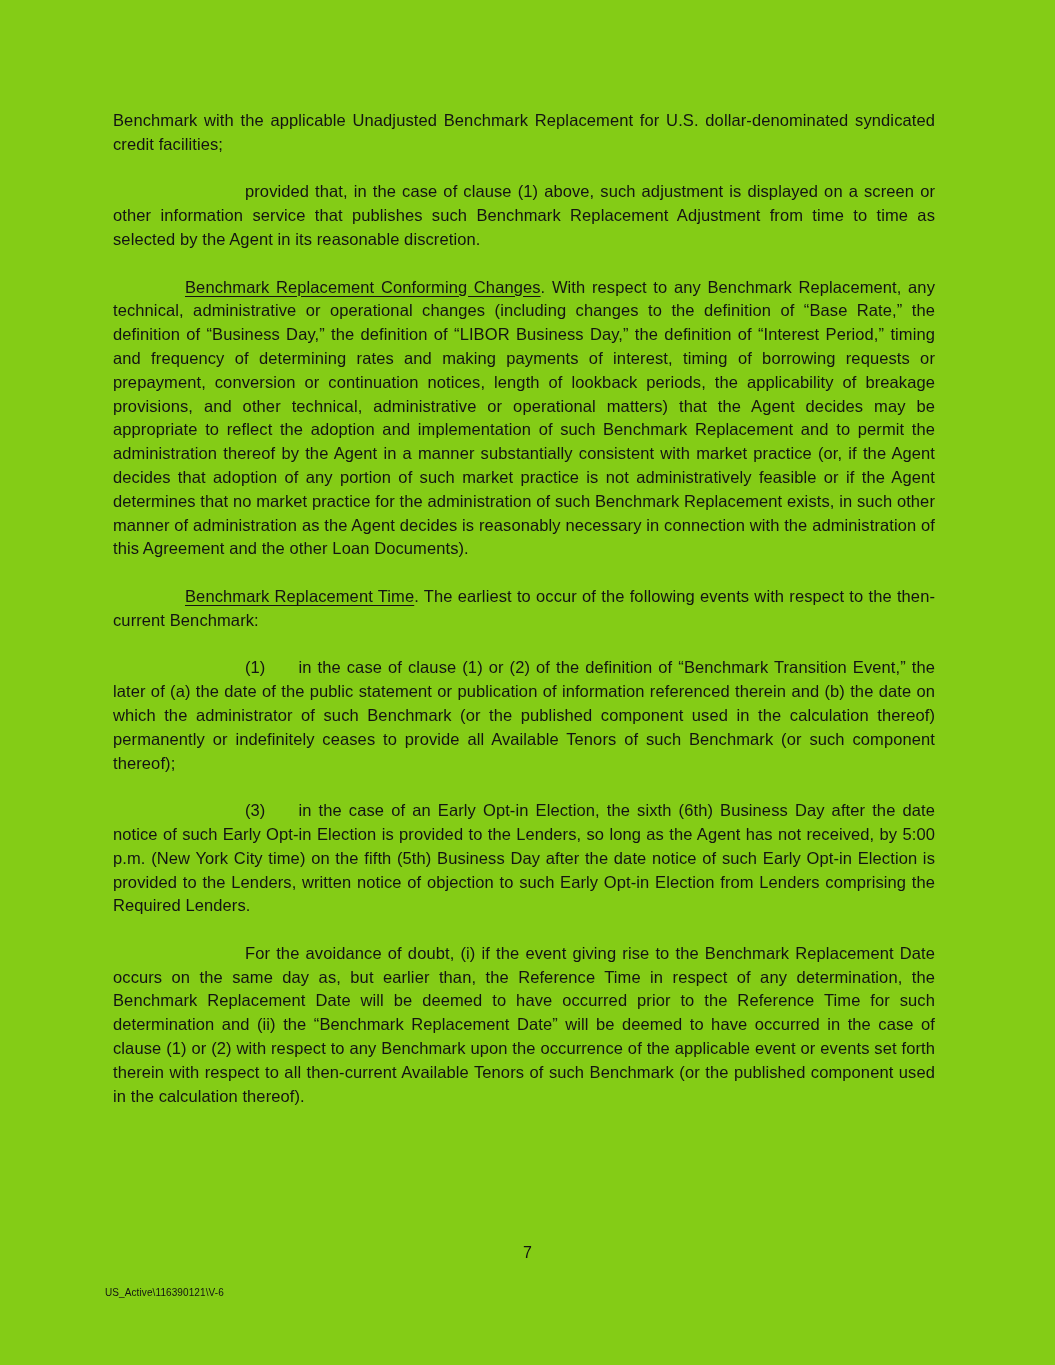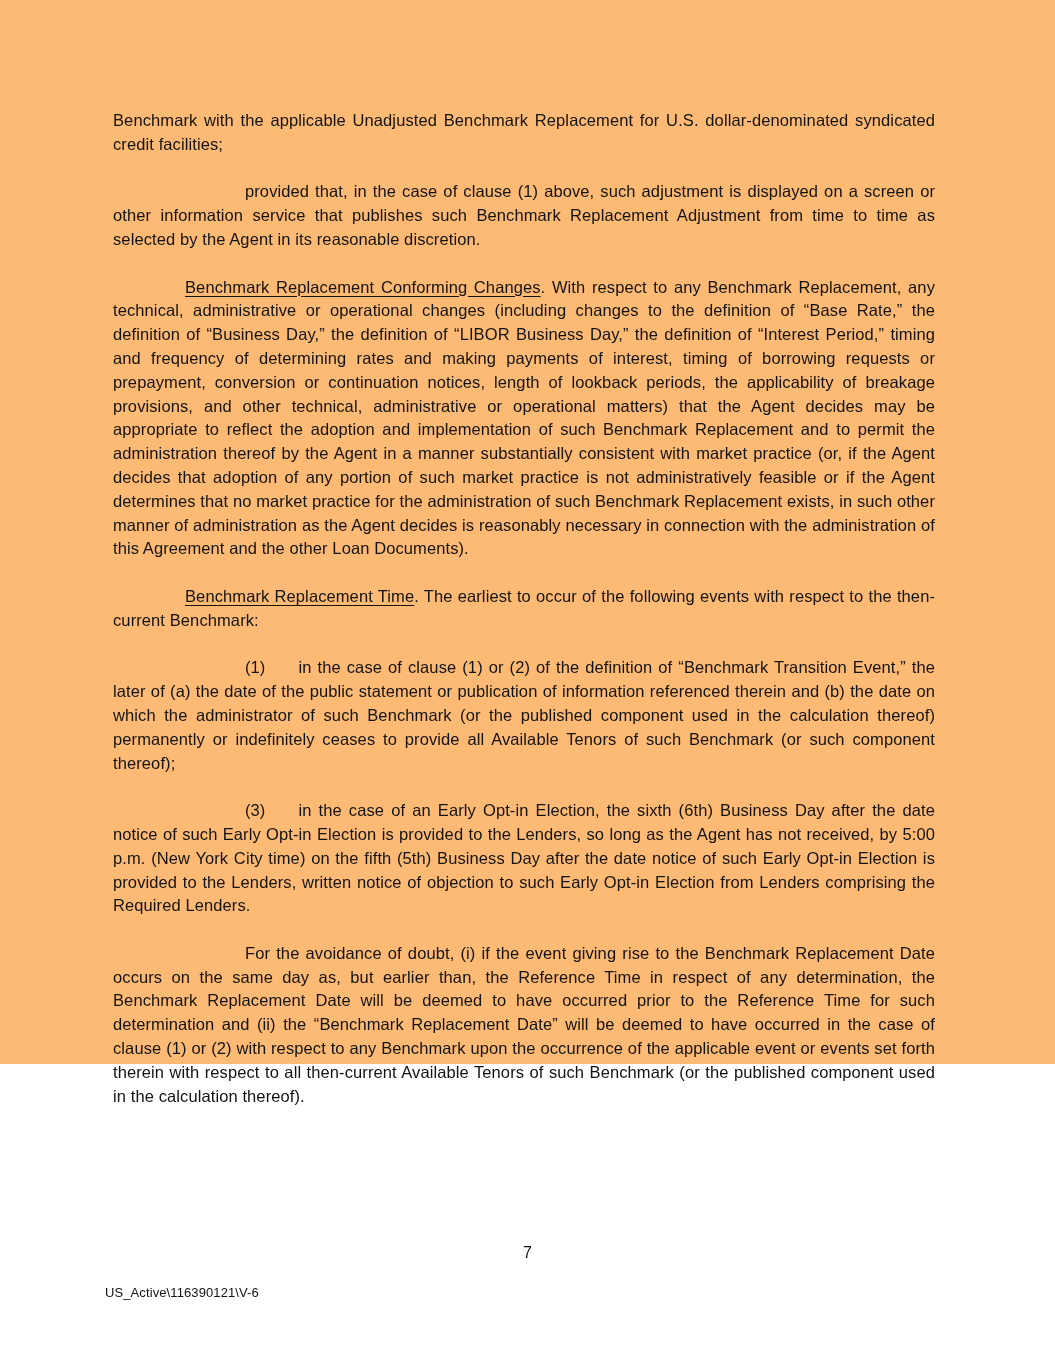--- a/index.html
+++ b/index.html
@@ -12,22 +12,22 @@
     height: 1365px;
     position: relative;
     font-family: "Liberation Sans", sans-serif;
     color: #131313;
     overflow: hidden;
   }
   .page {
     position: absolute;
     left: 0; top: 0;
     width: 1055px;
-    height: 1064px;
-    background: #fdba74;
+    height: 1365px;
+    background: #84cc16;
   }
   .content {
     position: absolute;
     left: 113px;
     top: 109px;
     width: 822px;
     font-size: 16.5px;
     line-height: 23.8px;
     text-align: justify;
     letter-spacing: 0.1px;
@@ -54,21 +54,21 @@
     width: 1055px;
     text-align: center;
     font-size: 16px;
     line-height: 20px;
     color: #131313;
   }
   .doc-id {
     position: absolute;
     left: 105px;
     top: 1285px;
-    font-size: 13px;
+    font-size: 10px;
     line-height: 16px;
     color: #131313;
     letter-spacing: 0.1px;
   }
 </style>
 </head>
 <body>
 
 <div class="page">
 

